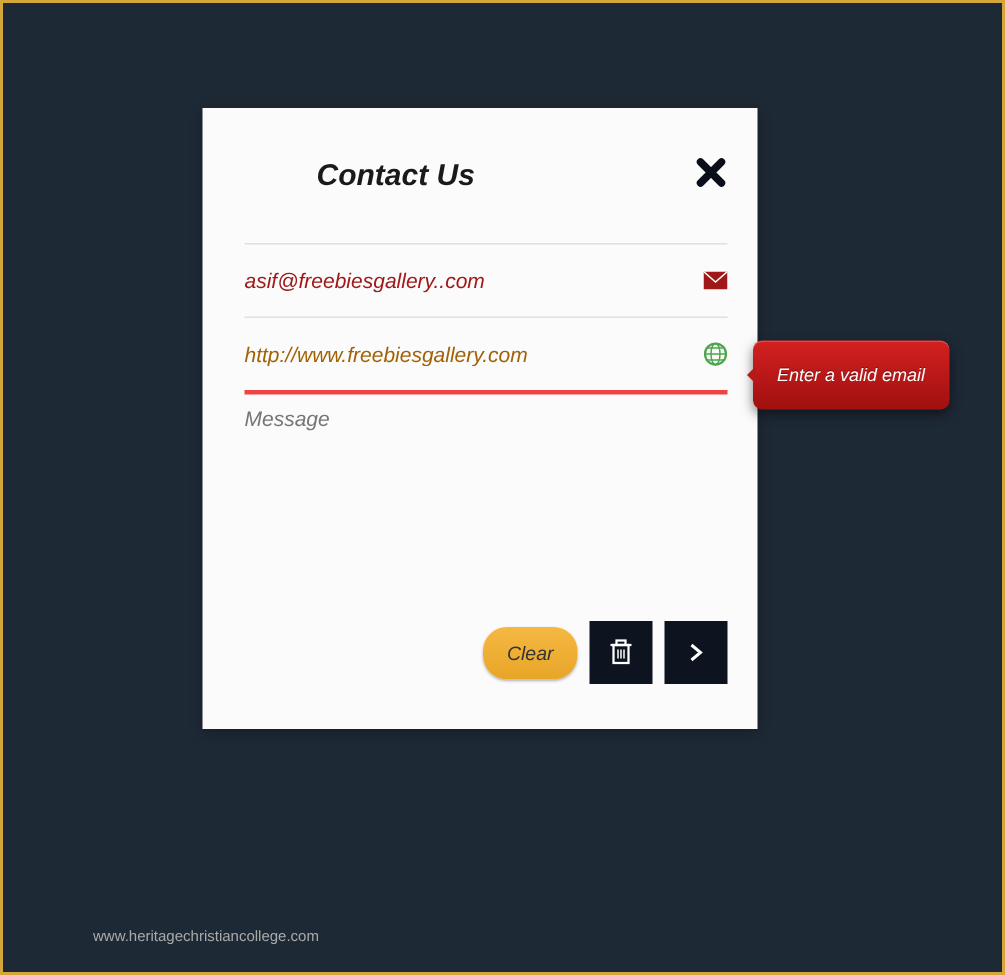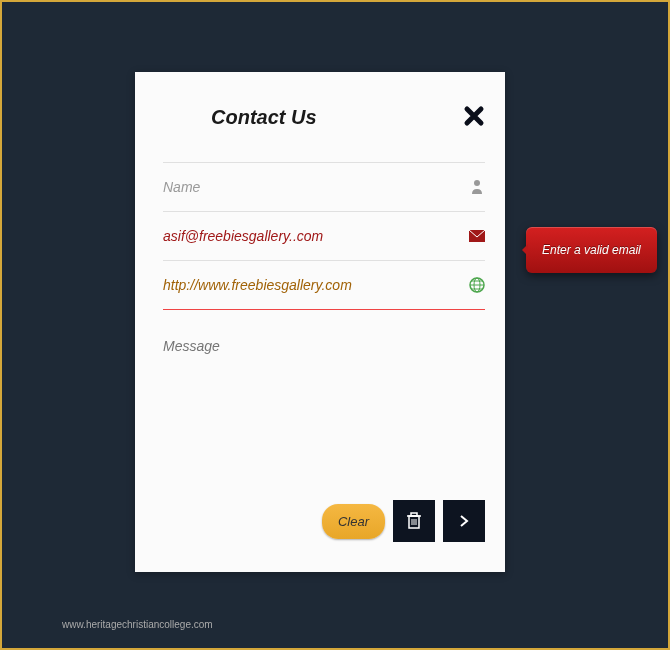--- a/index.html
+++ b/index.html
@@ -57,22 +57,22 @@
       width: 85%;
       font-family: 'Trebuchet MS', Arial, sans-serif;
       font-style: italic;
     }
     .form-input::placeholder { color: #999; }
     .input-name { color: #999; }
     .input-email { color: #a01818; }
     .input-url { color: #a16207; }
     .row-icon { width: 16px; height: 16px; display: flex; align-items: center; justify-content: center; }
     .textarea-row {
-      border-top: 1px solid #ef4444;
-      padding: 28px 0;
+      border-top: 3px solid #ef4444;
+      padding: 8px 0;
     }
     .form-textarea {
       border: none;
       background: transparent;
       font-size: 14px;
       outline: none;
       width: 100%;
       height: 120px;
       resize: none;
       font-family: 'Trebuchet MS', Arial, sans-serif;
@@ -101,21 +101,21 @@
       width: 42px;
       height: 42px;
       background: #0d1420;
       display: flex;
       align-items: center;
       justify-content: center;
       cursor: pointer;
     }
     .tooltip {
       position: absolute;
-      left: 524px;
+      left: 500px;
       top: 225px;
       background: linear-gradient(#d42020, #a01010);
       color: #fff;
       padding: 16px 16px;
       border-radius: 6px;
       font-size: 12px;
       box-shadow: 0 3px 8px rgba(0,0,0,0.5), inset 0 1px 0 rgba(255,255,255,0.2);
       font-family: 'Trebuchet MS', Arial, sans-serif;
       font-style: italic;
       text-shadow: 0 -1px 0 rgba(0,0,0,0.4);
@@ -143,29 +143,20 @@
 <div class="modal">
   <div class="modal-header">
     <div class="modal-title">Contact Us</div>
     <div class="close-btn">
       <svg width="22" height="22" viewBox="0 0 22 22">
           <path d="M4 4 L18 18 M18 4 L4 18" stroke="#0a0e1a" stroke-width="5" stroke-linecap="round"></path>
         </svg>
     </div>
   </div>
 
-  <div class="form-row">
-    <input class="form-input input-name" placeholder="Name" style="">
-    <div class="row-icon">
-      <svg width="14" height="16" viewBox="0 0 14 16">
-          <circle cx="7" cy="4" r="3" fill="#999"></circle>
-          <path d="M2 15 Q2 10 7 10 Q12 10 12 15 Z" fill="#999"></path>
-        </svg>
-    </div>
-  </div>
 
   <div class="form-row">
     <input class="form-input input-email" value="asif@freebiesgallery..com" style="">
     <div class="row-icon">
       <svg width="16" height="12" viewBox="0 0 16 12">
           <rect x="0" y="0" width="16" height="12" fill="#a01818"></rect>
           <path d="M0 0 L8 7 L16 0" fill="none" stroke="#fff" stroke-width="1"></path>
         </svg>
     </div>
   </div>

